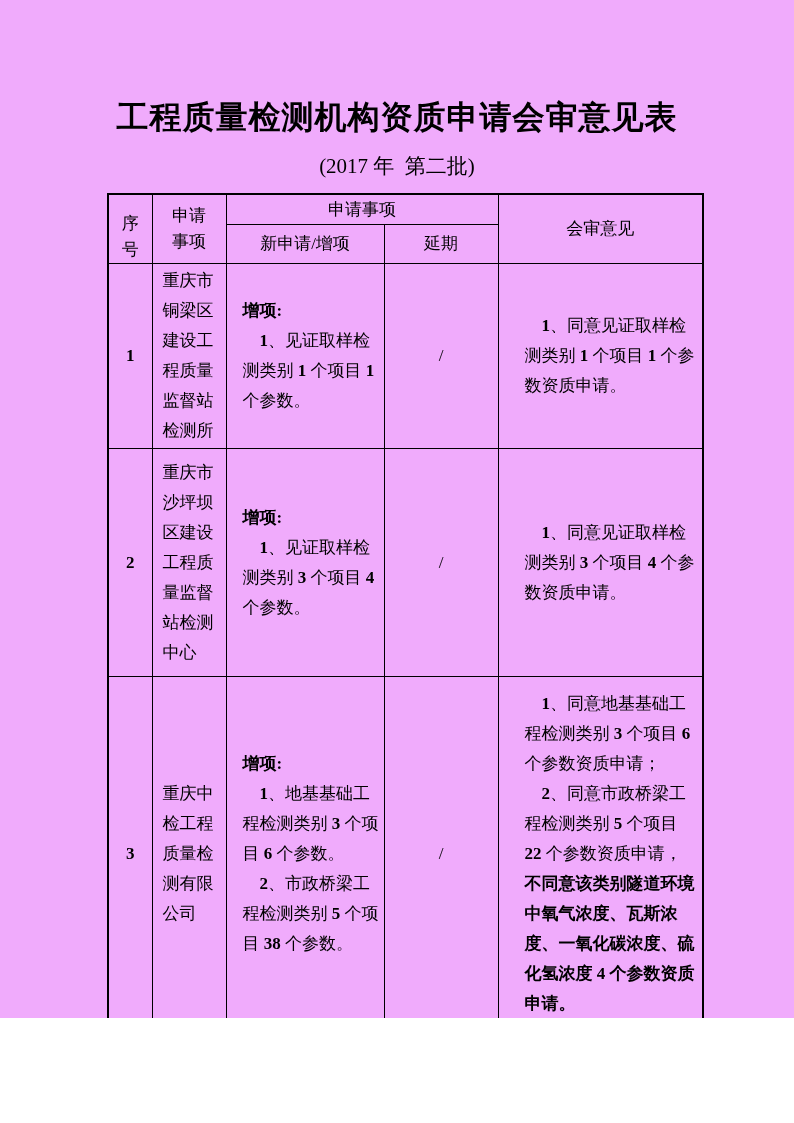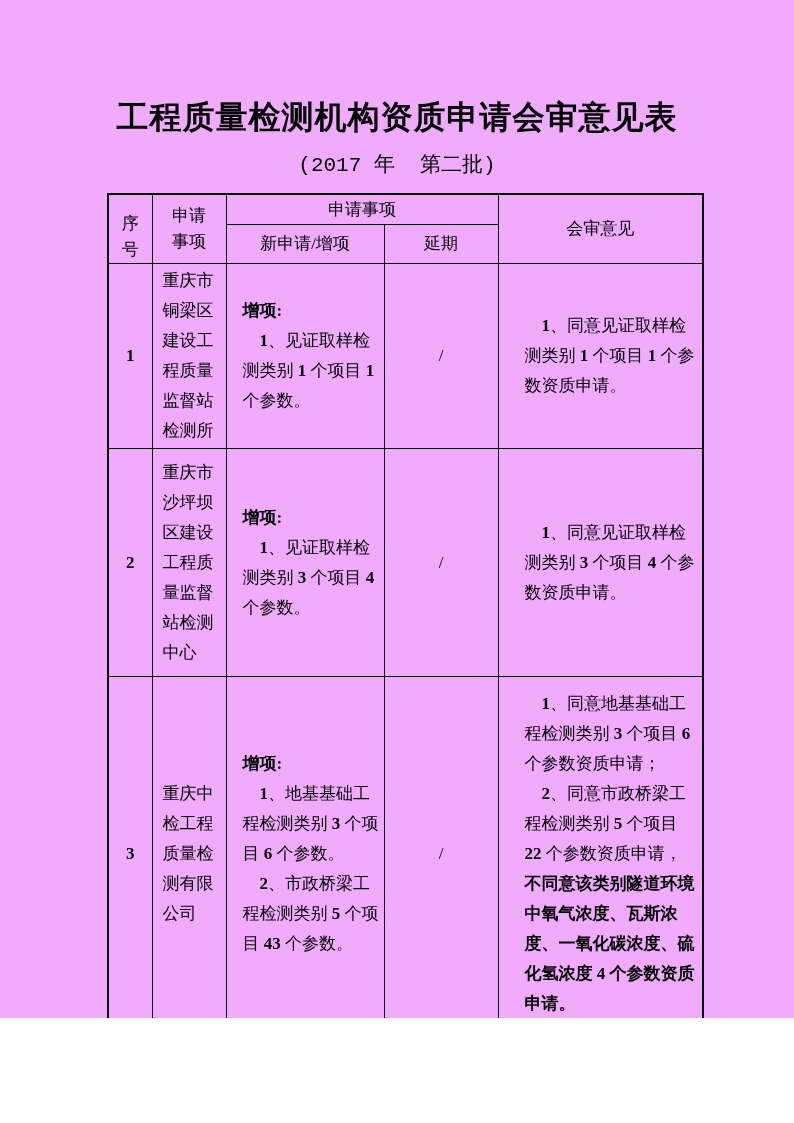--- a/index.html
+++ b/index.html
@@ -21,21 +21,20 @@
     letter-spacing: 1px;
     line-height: 40px;
   }
   .doc-subtitle {
     position: absolute;
     top: 149px; left: 0; right: 0;
     text-align: center;
     font-size: 21px;
     line-height: 34px;
     white-space: pre;
-    font-family: Liberation Mono, monospace;
   }
   table.review-table {
     position: absolute;
     left: 107px; top: 193px;
     width: 595px;
     border-collapse: collapse;
     table-layout: fixed;
     border: 2px solid #000;
   }
   .review-table th, .review-table td {
@@ -139,21 +138,21 @@
       </tr>
 
       <tr style="height:356px">
         <td class="seq num-bold"><b>3</b></td>
         <td class="name">
           <div class="name-inner">重庆中检工程质量检测有限公司</div>
         </td>
         <td class="apply">
           <p class="label">增项:</p>
           <p class="item num-bold"><b>1</b>、地基基础工程检测类别 <b>3</b> 个项目 <b>6</b> 个参数。</p>
-          <p class="item num-bold"><b>2</b>、市政桥梁工程检测类别 <b>5</b> 个项目 <b>43</b> 个参数。</p>
+          <p class="item num-bold"><b>2</b>、市政桥梁工程检测类别 <b>5</b> 个项目 <b>38</b> 个参数。</p>
         </td>
         <td class="delay">/</td>
         <td class="opinion">
           <p class="item num-bold"><b>1</b>、同意地基基础工程检测类别 <b>3</b> 个项目 <b>6</b> 个参数资质申请；</p>
           <p class="item">
             <span class="num-bold"><b>2</b>、同意市政桥梁工程检测类别 <b>5</b> 个项目 <b>22</b> 个参数资质申请，</span><span class="bold-seg num-bold">不同意该类别隧道环境中氧气浓度、瓦斯浓度、一氧化碳浓度、硫化氢浓度 <b>4</b> 个参数资质申请。</span>
           </p>
         </td>
       </tr>
 

